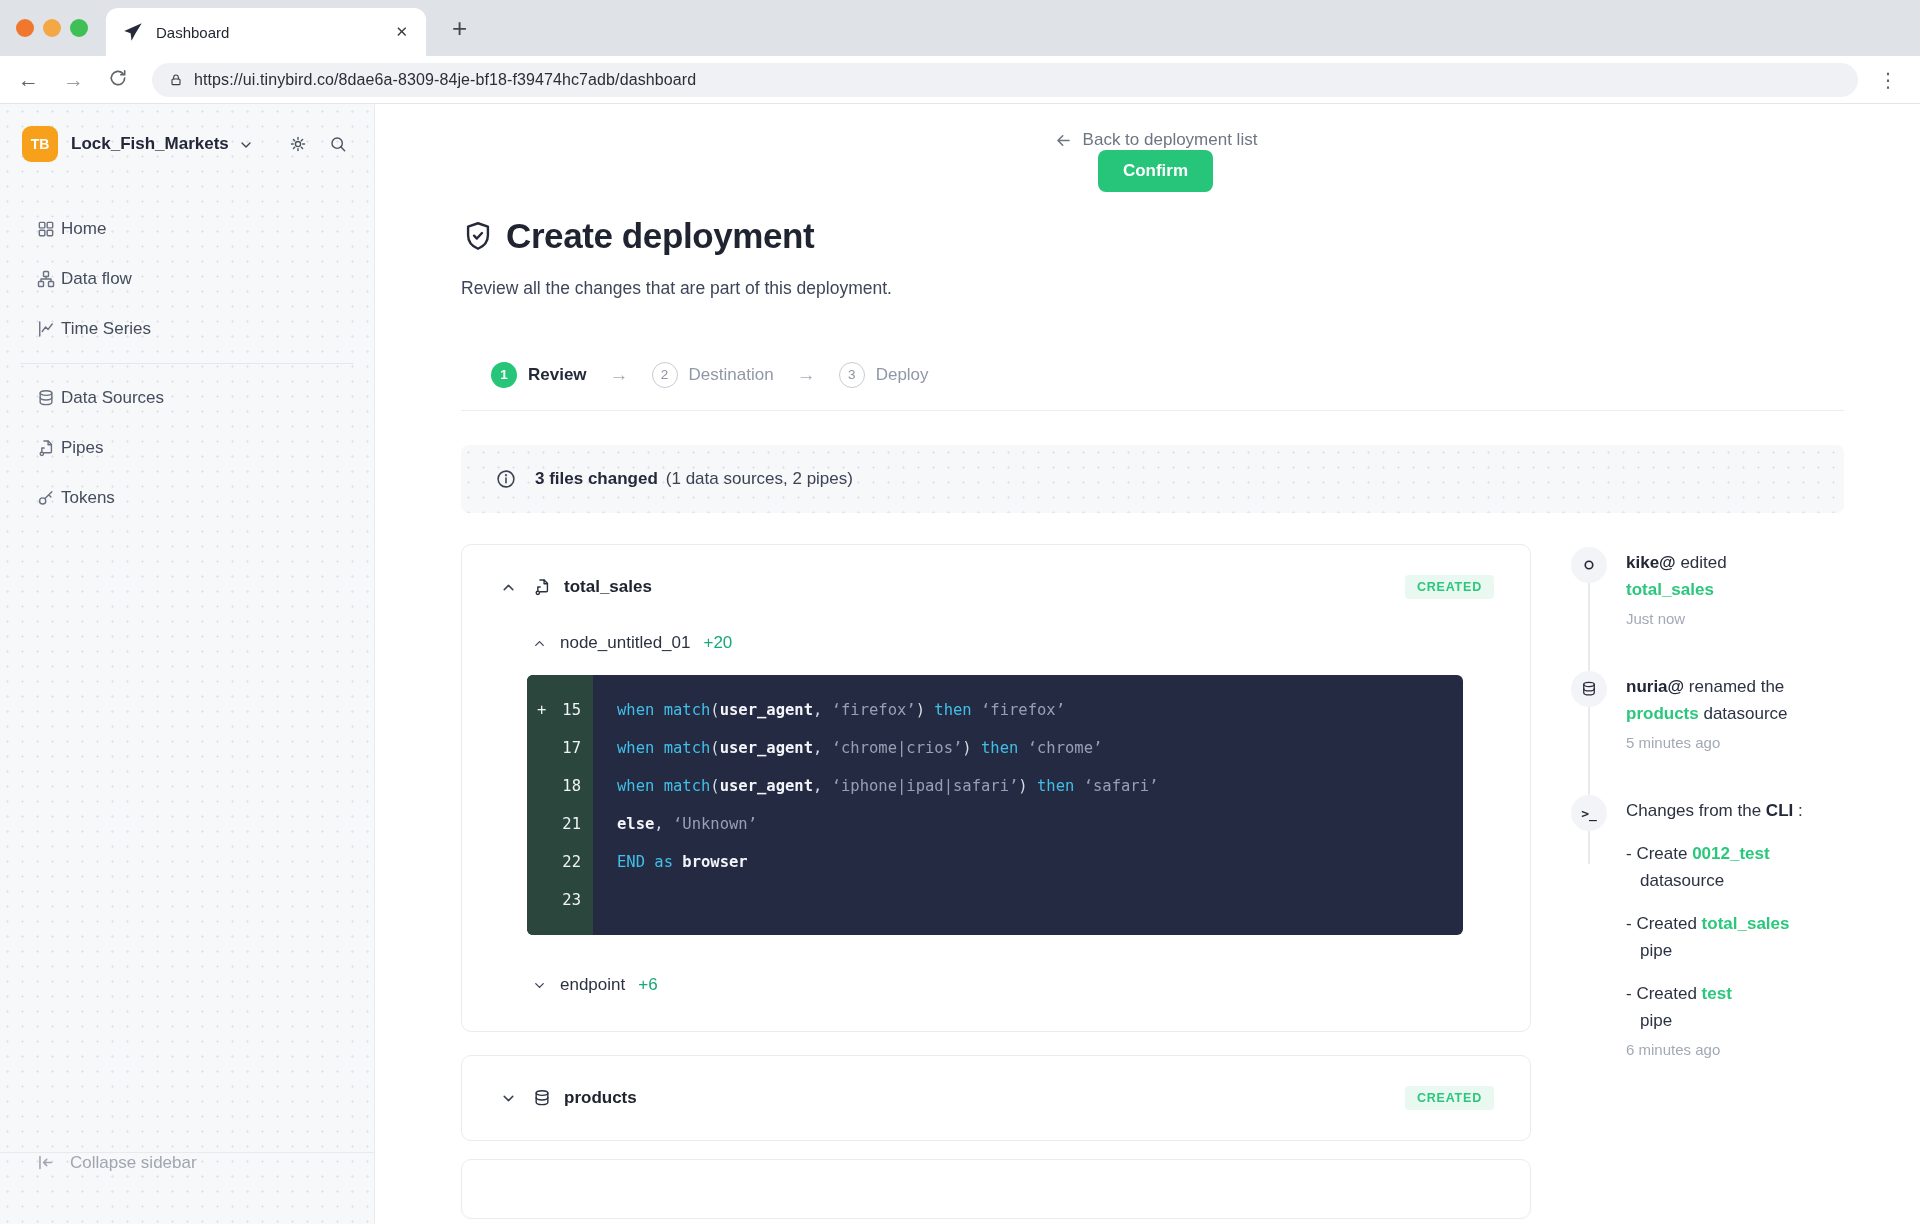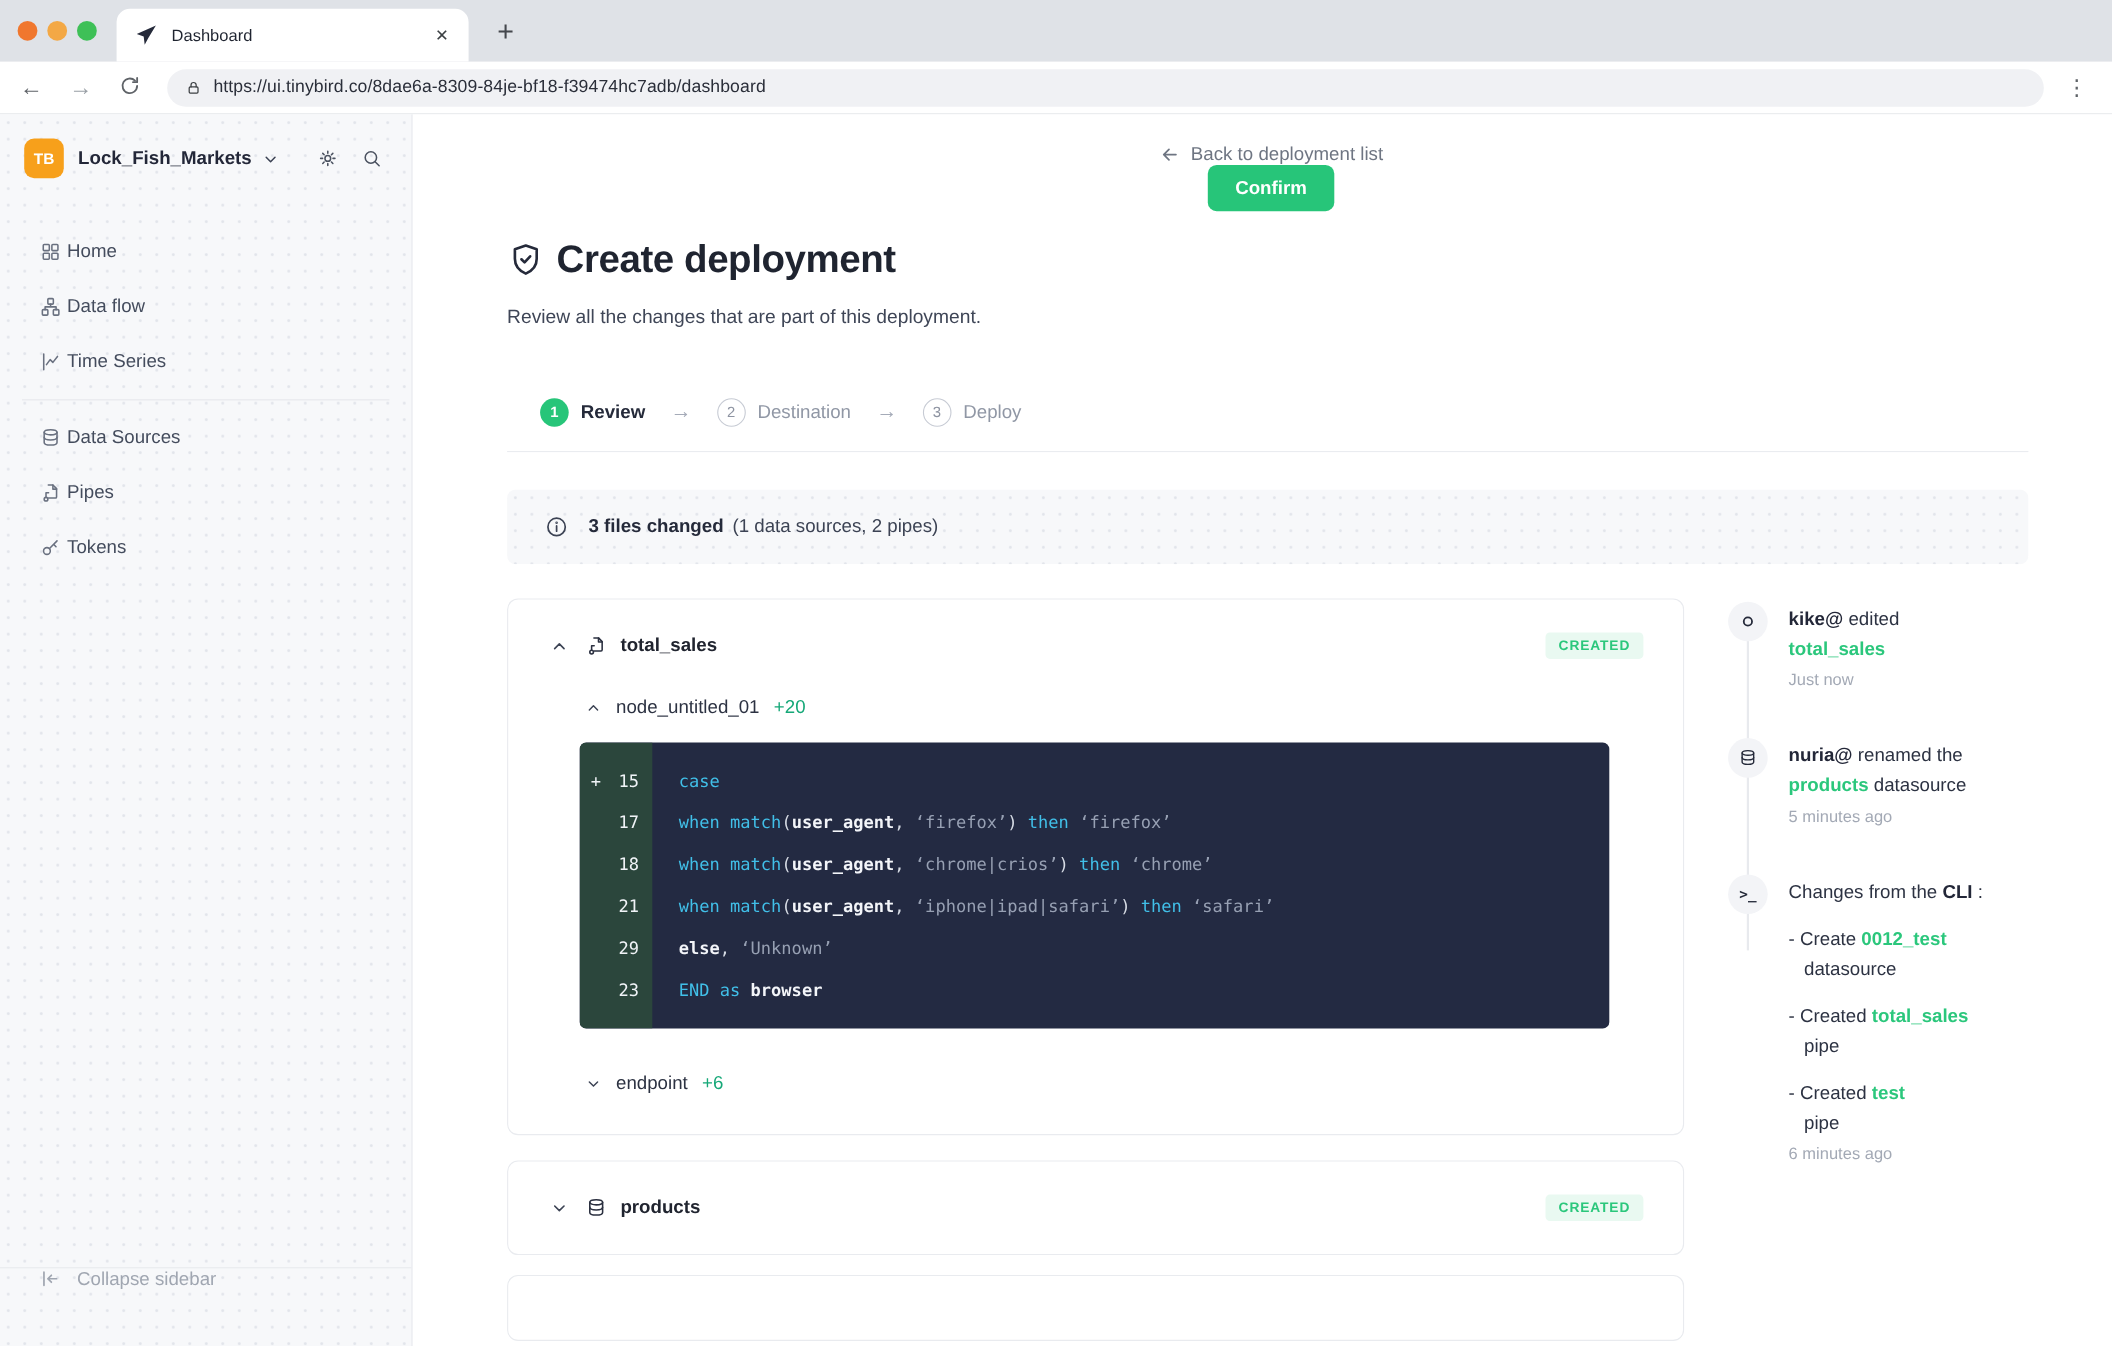--- a/index.html
+++ b/index.html
@@ -374,29 +374,28 @@
                   <div class="gutter-line">
                     <span class="gp"></span>
                     <span>18</span>
                   </div>
                   <div class="gutter-line">
                     <span class="gp"></span>
                     <span>21</span>
                   </div>
                   <div class="gutter-line">
                     <span class="gp"></span>
-                    <span>29</span>
+                    <span>22</span>
                   </div>
                   <div class="gutter-line">
                     <span class="gp"></span>
                     <span>23</span>
                   </div>
                 </div>
               <div class="code-col" id="code-body">
-                  <div class="code-line"><span class="t-kw">case</span></div>
                   <div class="code-line"><span class="t-kw">when </span><span class="t-kw">match</span><span class="t-pun">(</span><span class="t-var">user_agent</span><span class="t-pun">, </span><span class="t-str">‘firefox’</span><span class="t-pun">) </span><span class="t-kw">then </span><span class="t-str">‘firefox’</span></div>
                   <div class="code-line"><span class="t-kw">when </span><span class="t-kw">match</span><span class="t-pun">(</span><span class="t-var">user_agent</span><span class="t-pun">, </span><span class="t-str">‘chrome|crios’</span><span class="t-pun">) </span><span class="t-kw">then </span><span class="t-str">‘chrome’</span></div>
                   <div class="code-line"><span class="t-kw">when </span><span class="t-kw">match</span><span class="t-pun">(</span><span class="t-var">user_agent</span><span class="t-pun">, </span><span class="t-str">‘iphone|ipad|safari’</span><span class="t-pun">) </span><span class="t-kw">then </span><span class="t-str">‘safari’</span></div>
                   <div class="code-line"><span class="t-var">else</span><span class="t-pun">, </span><span class="t-str">‘Unknown’</span></div>
                   <div class="code-line"><span class="t-kw">END as </span><span class="t-var">browser</span></div>
                 </div>
             </div>
             <div class="node-row endpoint">
               <span class="chev">
                   <svg viewBox="0 0 24 24" fill="none" stroke="currentColor" stroke-width="1.7" stroke-linecap="round" stroke-linejoin="round">

